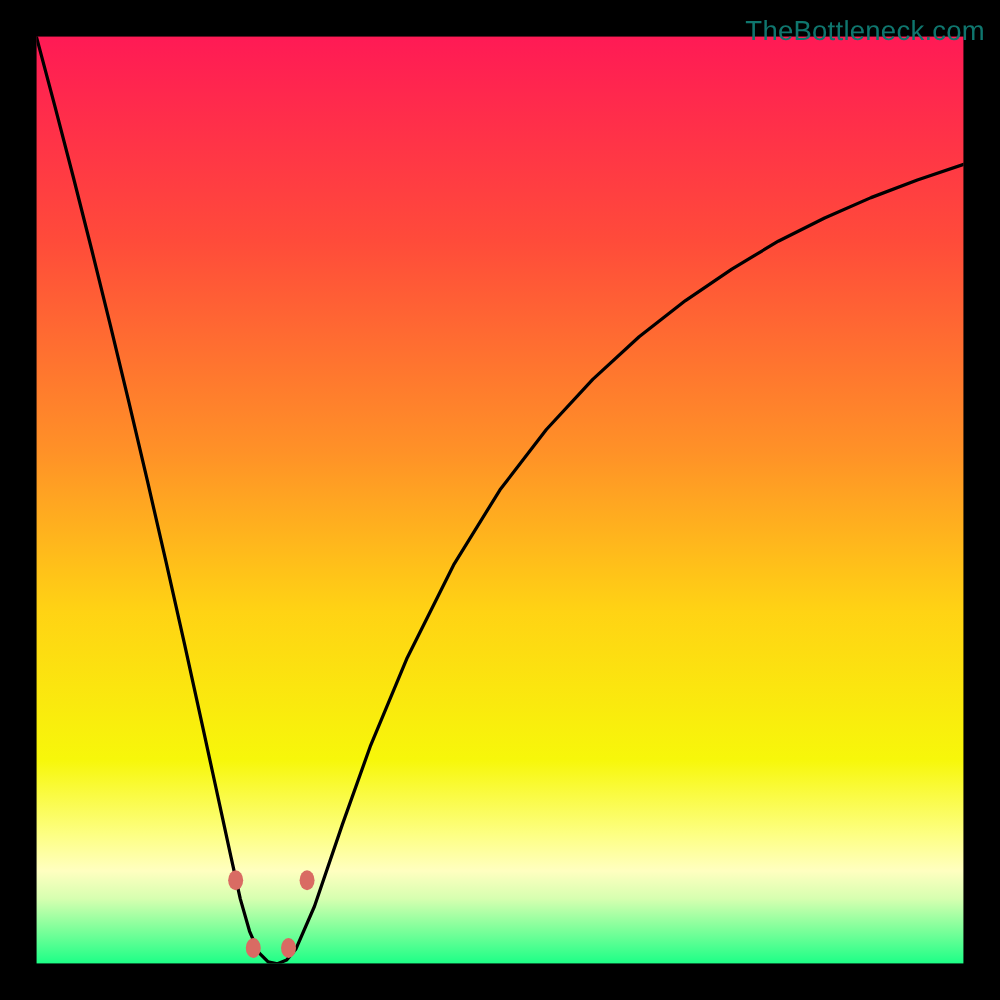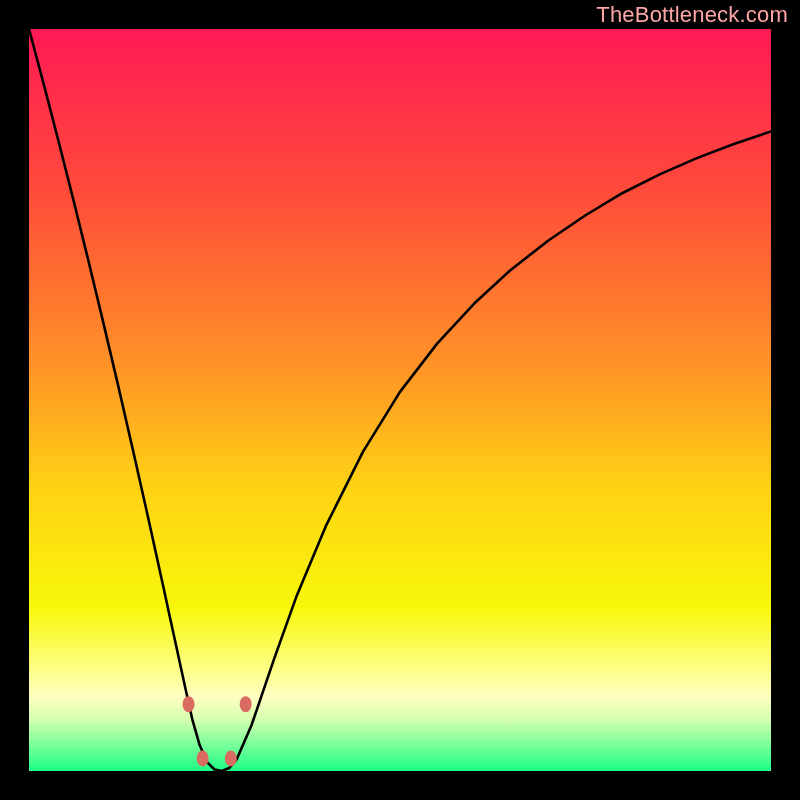--- a/index.html
+++ b/index.html
@@ -31,23 +31,23 @@
   .curve {
     position: absolute;
     inset: 0;
   }
   .markers {
     position: absolute;
     inset: 0;
   }
   .watermark {
     position: absolute;
-    top: 2px;
+    top: 12px;
     right: 12px;
-    color: #fca5a5;
+    color: #0f766e;
     font-size: 22px;
     font-weight: 500;
     letter-spacing: 0.2px;
   }
 </style>
 </head>
 <body>
 
 <div class="frame">
 

